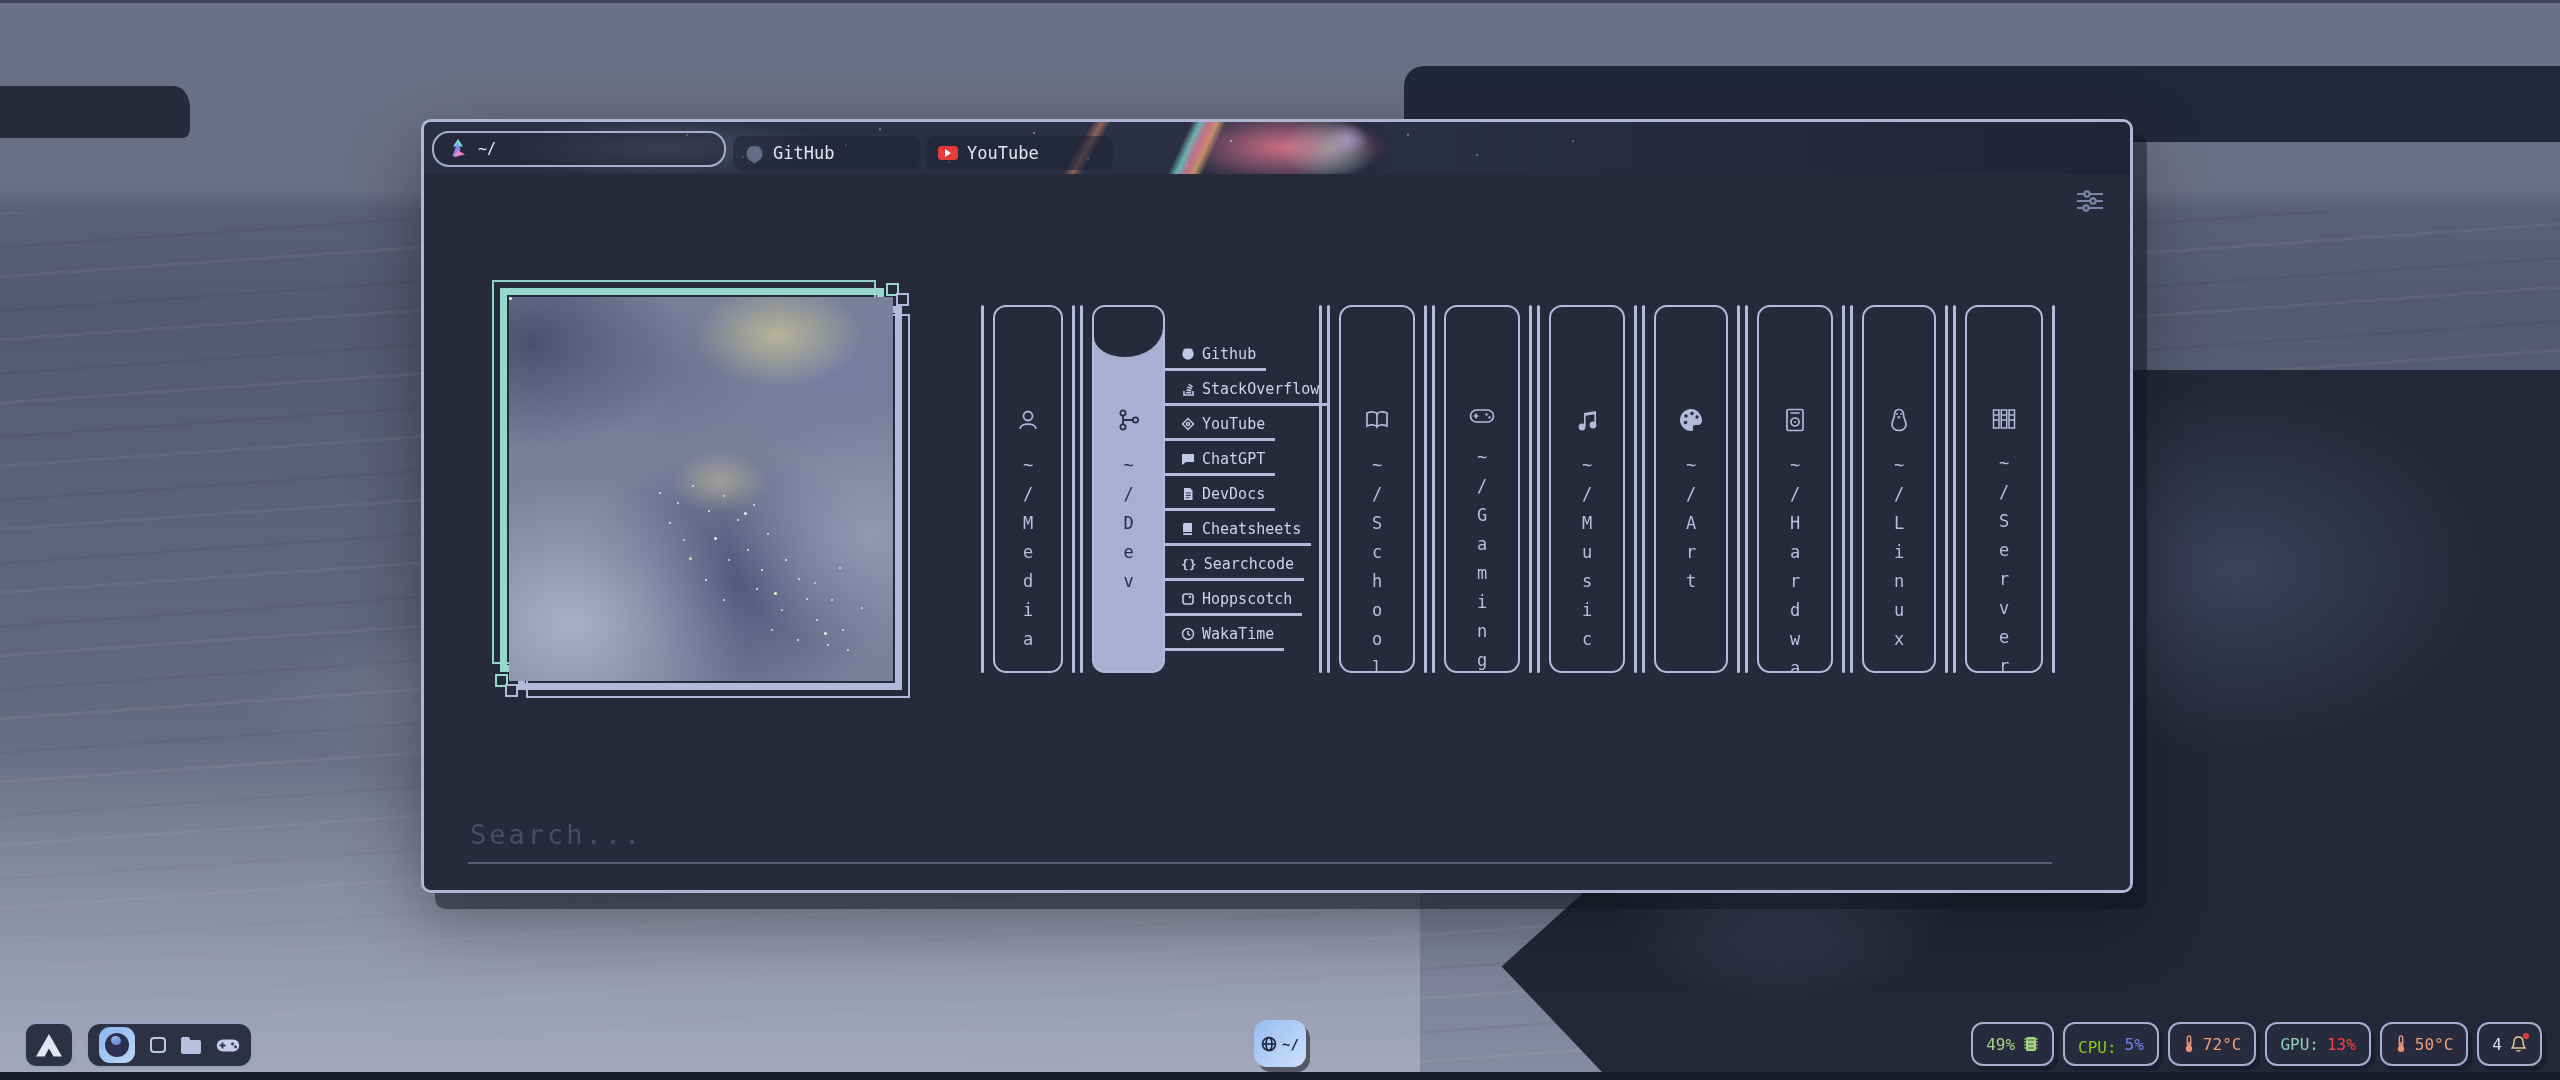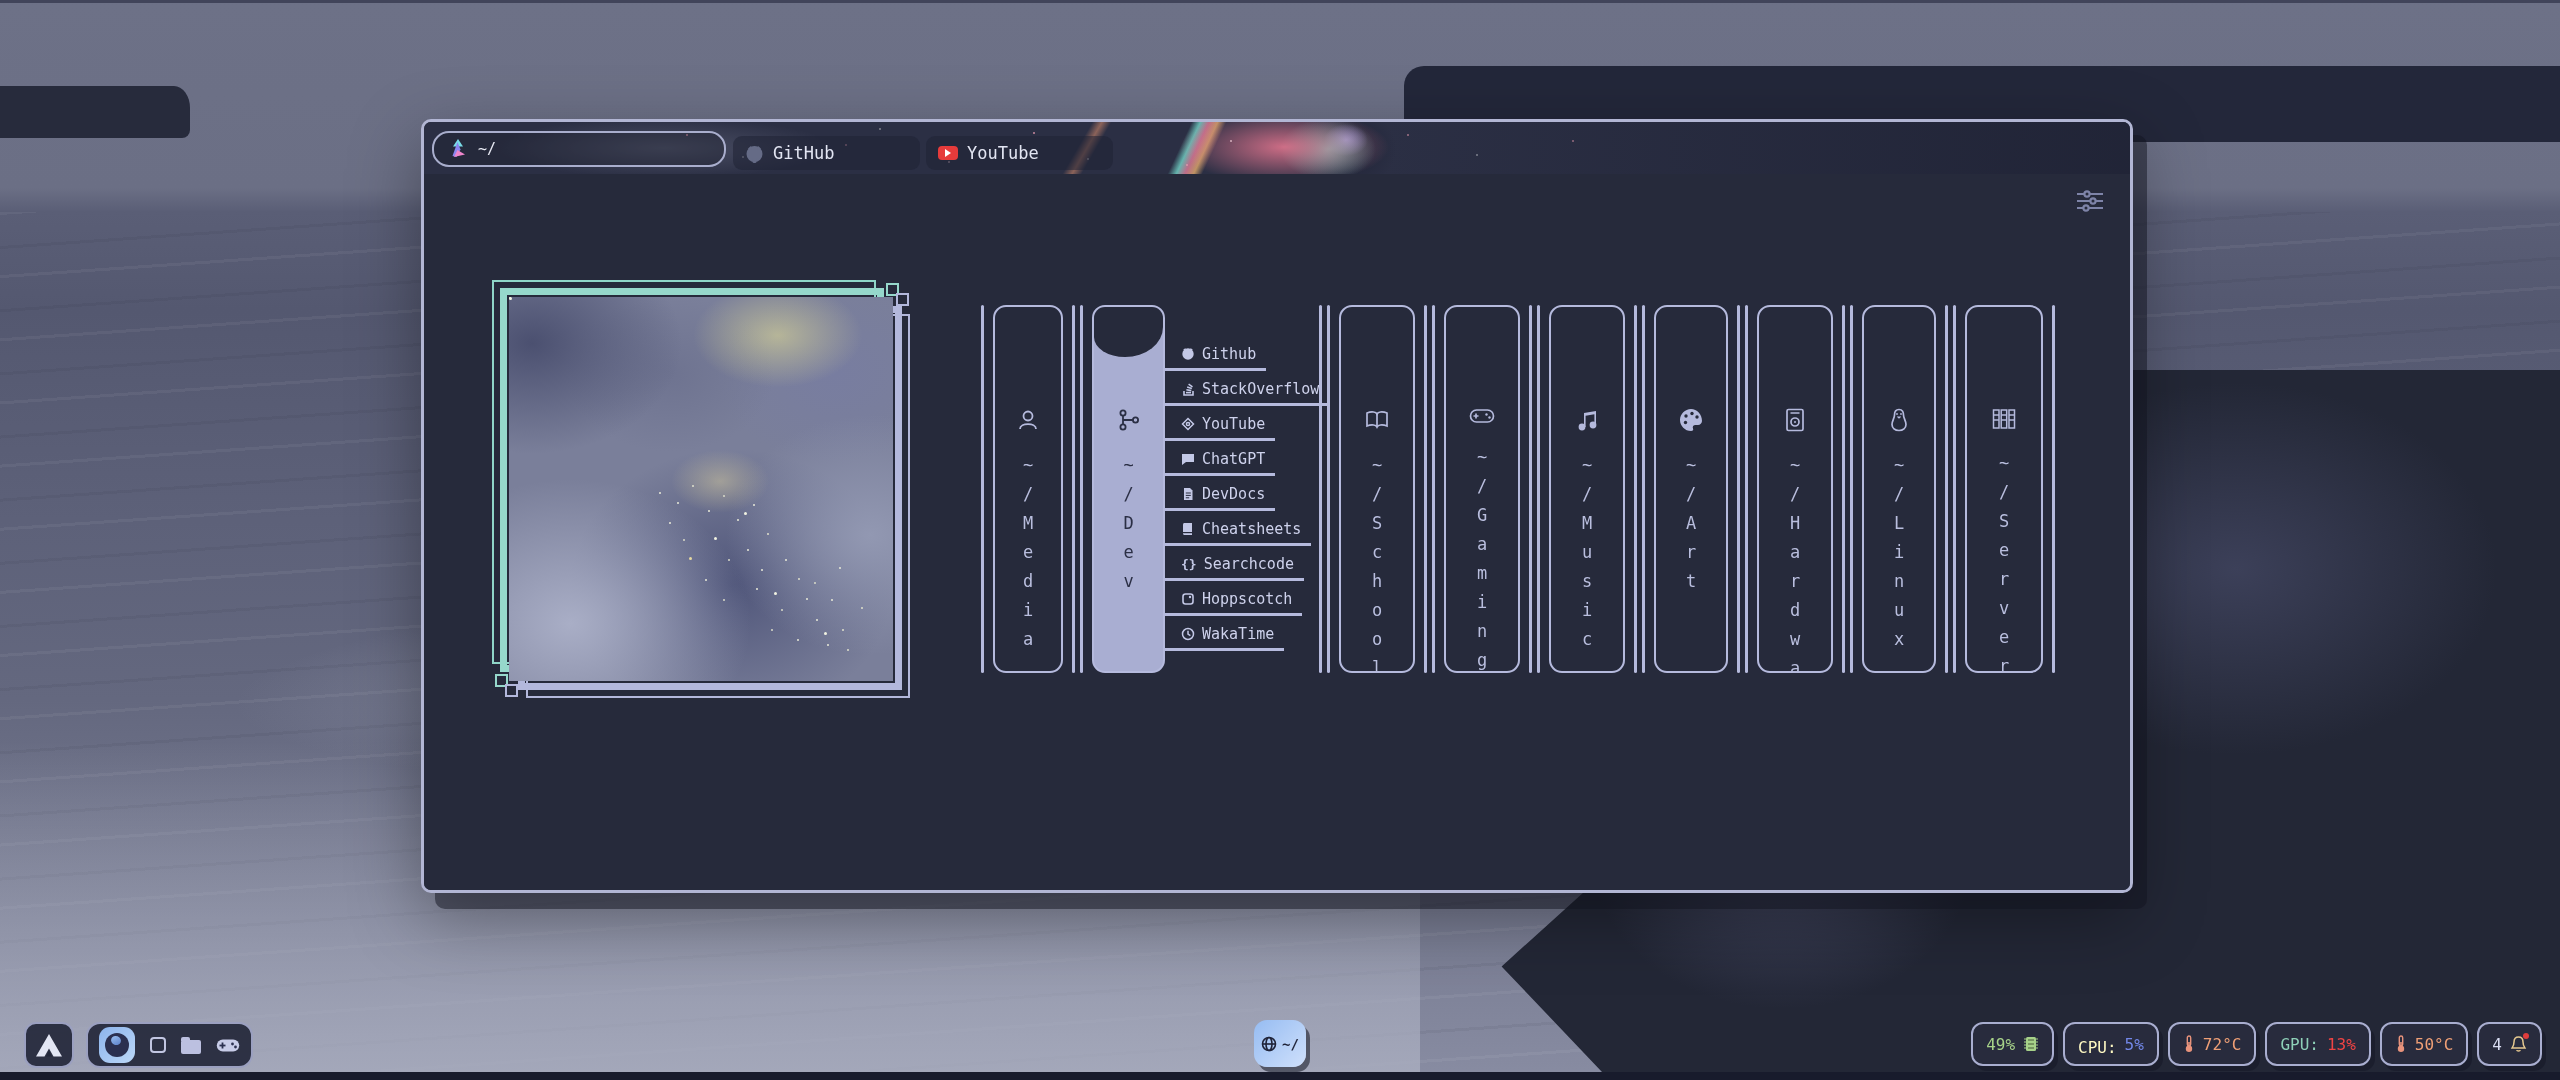--- a/index.html
+++ b/index.html
@@ -144,21 +144,21 @@
   .icon-gamepad{cursor:pointer;display:flex;}
 
   .centerapp{position:absolute;left:1254px;top:1020px;width:52px;height:47px;border-radius:13px;
     background:linear-gradient(135deg,#96bcf2,#cfe0fb);box-shadow:4px 5px 0 rgba(18,21,35,.55);
     display:flex;align-items:center;justify-content:center;gap:5px;cursor:pointer;}
   .centerapp .clabel{font-size:14px;font-weight:bold;color:#1f2338;}
 
   .tray{position:absolute;right:18px;top:1022px;display:flex;gap:9px;height:44px;}
   .widget{display:flex;align-items:center;gap:8px;padding:0 13px;border:2px solid #a9aed0;border-radius:12px;
     background:#282b3d;box-shadow:4px 5px 0 rgba(18,21,35,.45);font-size:16px;cursor:pointer;}
-  .c-green{color:#a6d189;} .c-blue1{color:#fef9c3;margin-top:7px;} .c-blue2{color:#7287e8;}
+  .c-green{color:#a6d189;} .c-blue1{color:#84cc16;margin-top:7px;} .c-blue2{color:#7287e8;}
   .c-peach{color:#ef9f76;} .c-teal1{color:#8ed0b8;text-align:right;} .c-teal2{color:#ef4444;} .c-cream{color:#d9ddf2;}
   .bell-wrap{position:relative;display:flex;}
   .bell-dot{position:absolute;right:-2px;top:-2px;width:6px;height:6px;border-radius:50%;background:#e03c3c;}
 </style>
 </head>
 <body>
 
 <div class="wallpaper">
   <div class="sea-streaks"></div>
   <div class="rock rock-tl"></div>
@@ -452,20 +452,23 @@
               <line x1="10.2" y1="13" x2="15.7" y2="13"></line>
             <line x1="18" y1="8" x2="23.5" y2="8"></line>
               <line x1="18" y1="13" x2="23.5" y2="13"></line>
           </svg></span>
         <span class="blabel">~/Servers</span>
       </div>
 
       <div class="shelf-line"></div>
     </div>
 
+    <div class="search-wrap">
+      <input class="search-input" type="text" placeholder="Search..." style="">
+    </div>
   </div>
 </div>
 
 <div class="launcher">
   <svg width="26" height="23" viewBox="0 0 26 23">
     <polygon points="13,0 26,22.5 17.5,22.5 13,14.5 8.5,22.5 0,22.5" fill="#e3e6f4"></polygon>
     <polygon points="13,16.5 16,22.5 10,22.5" fill="#23273a"></polygon>
   </svg>
 </div>
 

